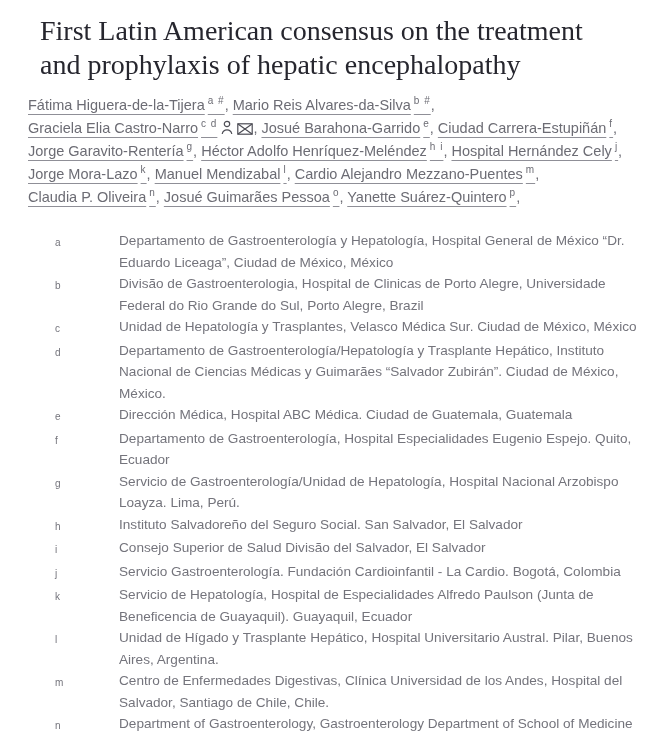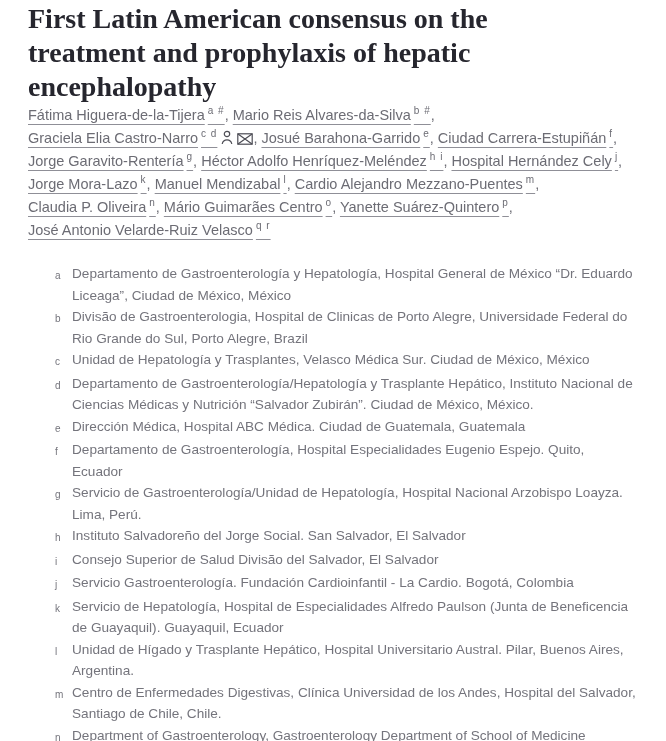--- a/index.html
+++ b/index.html
@@ -12,22 +12,22 @@
   }
   .content {
     padding: 2px 28px 0 28px;
   }
   .title {
     font-family: "Liberation Serif", "DejaVu Serif", serif;
     font-size: 28px;
     line-height: 34px;
     color: #26262e;
     max-width: 545px;
-    font-weight: bold;
-    margin: 0;
+    font-weight: normal;
+    margin: 12px;
   }
   .authors {
     font-size: 14.5px;
     line-height: 23px;
     color: #6c6c74;
     max-width: 620px;
   }
   .author-link {
     color: #6c6c74;
     text-decoration: underline;
@@ -62,20 +62,21 @@
   .aff-label {
     flex: 0 0 17px;
     width: 17px;
     font-size: 10px;
     padding-top: 2px;
     color: #74747c;
   }
   .aff-text {
     flex: 1;
     max-width: 568px;
+    margin-left: 47px;
   }
 </style>
 </head>
 <body>
 
 <div class="content">
 
   <h1 class="title">First Latin American consensus on the treatment and prophylaxis of hepatic encephalopathy</h1>
 
   <div class="authors">
@@ -102,66 +103,65 @@
   <span class="author"><a class="author-link"><span class="nm">Hospital Hernández Cely</span><sup>j</sup></a><span class="sep">,</span></span>
 <br>
   <span class="author"><a class="author-link"><span class="nm">Jorge Mora-Lazo</span><sup>k</sup></a><span class="sep">, </span></span>
 
   <span class="author"><a class="author-link"><span class="nm">Manuel Mendizabal</span><sup>l</sup></a><span class="sep">, </span></span>
 
   <span class="author"><a class="author-link"><span class="nm">Cardio Alejandro Mezzano-Puentes</span><sup>m</sup></a><span class="sep">,</span></span>
 <br>
   <span class="author"><a class="author-link"><span class="nm">Claudia P. Oliveira</span><sup>n</sup></a><span class="sep">, </span></span>
 
-  <span class="author"><a class="author-link"><span class="nm">Mário Guimarães Centro</span><sup>o</sup></a><span class="sep">, </span></span>
+  <span class="author"><a class="author-link"><span class="nm">Josué Guimarães Pessoa</span><sup>o</sup></a><span class="sep">, </span></span>
 
   <span class="author"><a class="author-link"><span class="nm">Yanette Suárez-Quintero</span><sup>p</sup></a><span class="sep">,</span></span>
 <br>
-  <span class="author"><a class="author-link"><span class="nm">José Antonio Velarde-Ruiz Velasco</span><sup>q r</sup></a><span class="sep"></span></span>
 </div>
 
   <div class="affs">
   <div class="aff">
     <span class="aff-label">a</span>
     <span class="aff-text">Departamento de Gastroenterología y Hepatología, Hospital General de México “Dr. Eduardo Liceaga”, Ciudad de México, México</span>
   </div>
 
   <div class="aff">
     <span class="aff-label">b</span>
     <span class="aff-text">Divisão de Gastroenterologia, Hospital de Clinicas de Porto Alegre, Universidade Federal do Rio Grande do Sul, Porto Alegre, Brazil</span>
   </div>
 
   <div class="aff">
     <span class="aff-label">c</span>
     <span class="aff-text">Unidad de Hepatología y Trasplantes, Velasco Médica Sur. Ciudad de México, México</span>
   </div>
 
   <div class="aff">
     <span class="aff-label">d</span>
-    <span class="aff-text">Departamento de Gastroenterología/Hepatología y Trasplante Hepático, Instituto Nacional de Ciencias Médicas y Nutrición “Salvador Zubirán”. Ciudad de México, México.</span>
+    <span class="aff-text">Departamento de Gastroenterología/Hepatología y Trasplante Hepático, Instituto Nacional de Ciencias Médicas y Guimarães “Salvador Zubirán”. Ciudad de México, México.</span>
   </div>
 
   <div class="aff">
     <span class="aff-label">e</span>
     <span class="aff-text">Dirección Médica, Hospital ABC Médica. Ciudad de Guatemala, Guatemala</span>
   </div>
 
   <div class="aff">
     <span class="aff-label">f</span>
     <span class="aff-text">Departamento de Gastroenterología, Hospital Especialidades Eugenio Espejo. Quito, Ecuador</span>
   </div>
 
   <div class="aff">
     <span class="aff-label">g</span>
     <span class="aff-text">Servicio de Gastroenterología/Unidad de Hepatología, Hospital Nacional Arzobispo Loayza. Lima, Perú.</span>
   </div>
 
   <div class="aff">
     <span class="aff-label">h</span>
-    <span class="aff-text">Instituto Salvadoreño del Jorge Social. San Salvador, El Salvador</span>
+    <span class="aff-text">Instituto Salvadoreño del Seguro Social. San Salvador, El Salvador</span>
   </div>
 
   <div class="aff">
     <span class="aff-label">i</span>
     <span class="aff-text">Consejo Superior de Salud Divisão del Salvador, El Salvador</span>
   </div>
 
   <div class="aff">
     <span class="aff-label">j</span>
     <span class="aff-text">Servicio Gastroenterología. Fundación Cardioinfantil - La Cardio. Bogotá, Colombia</span>

